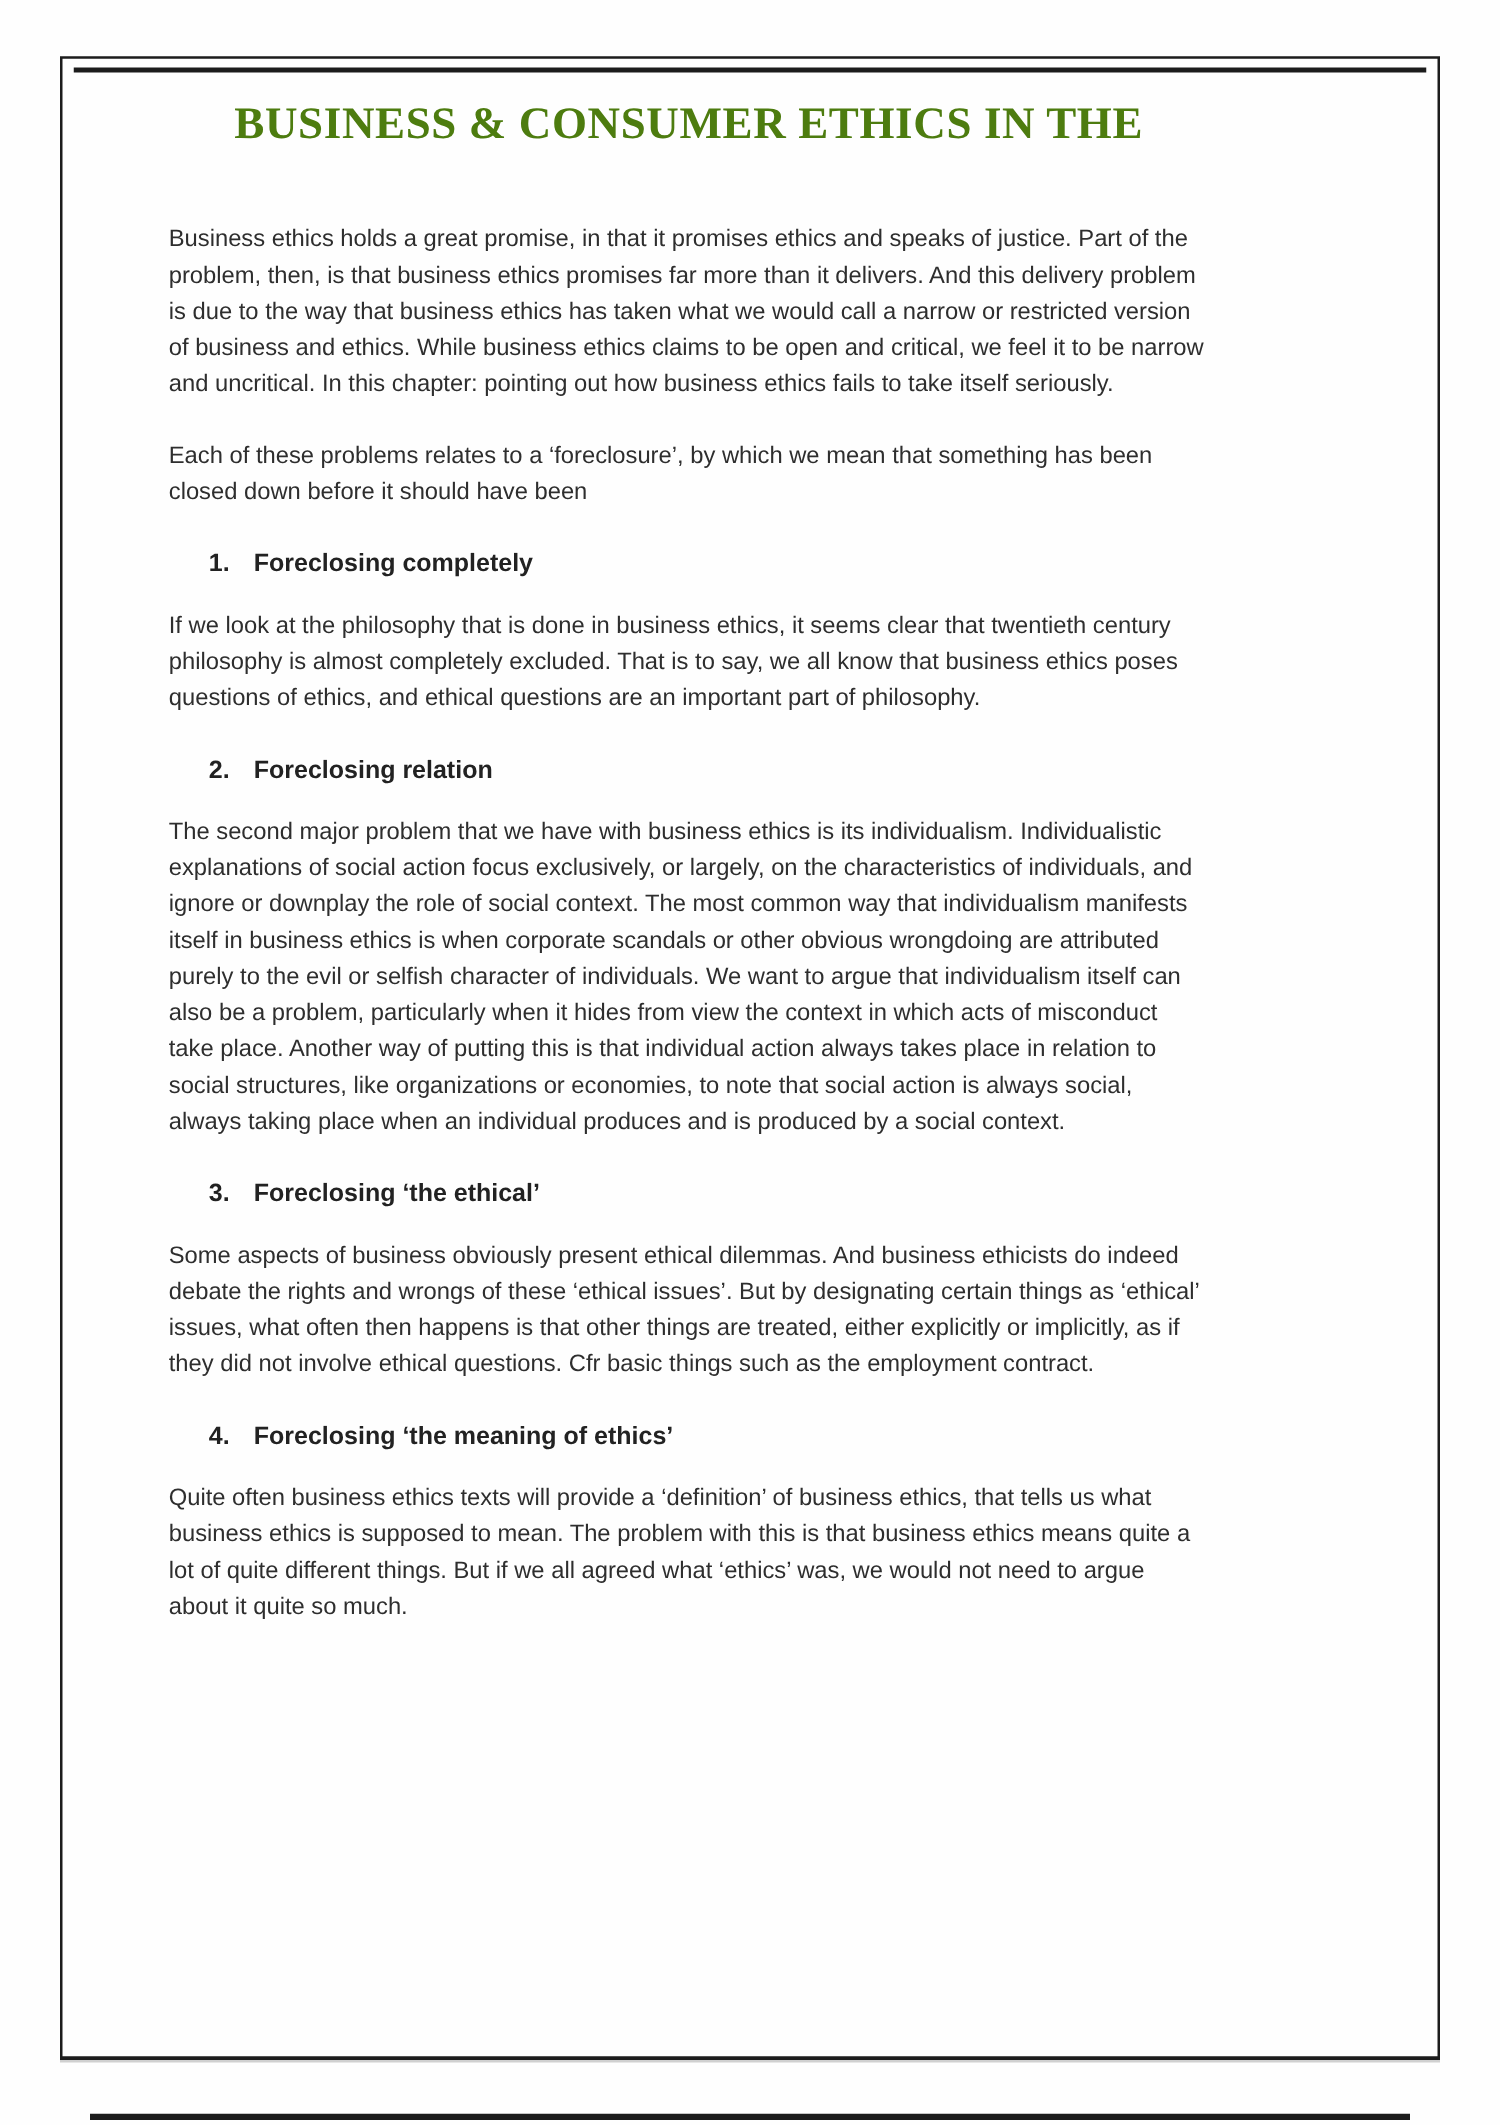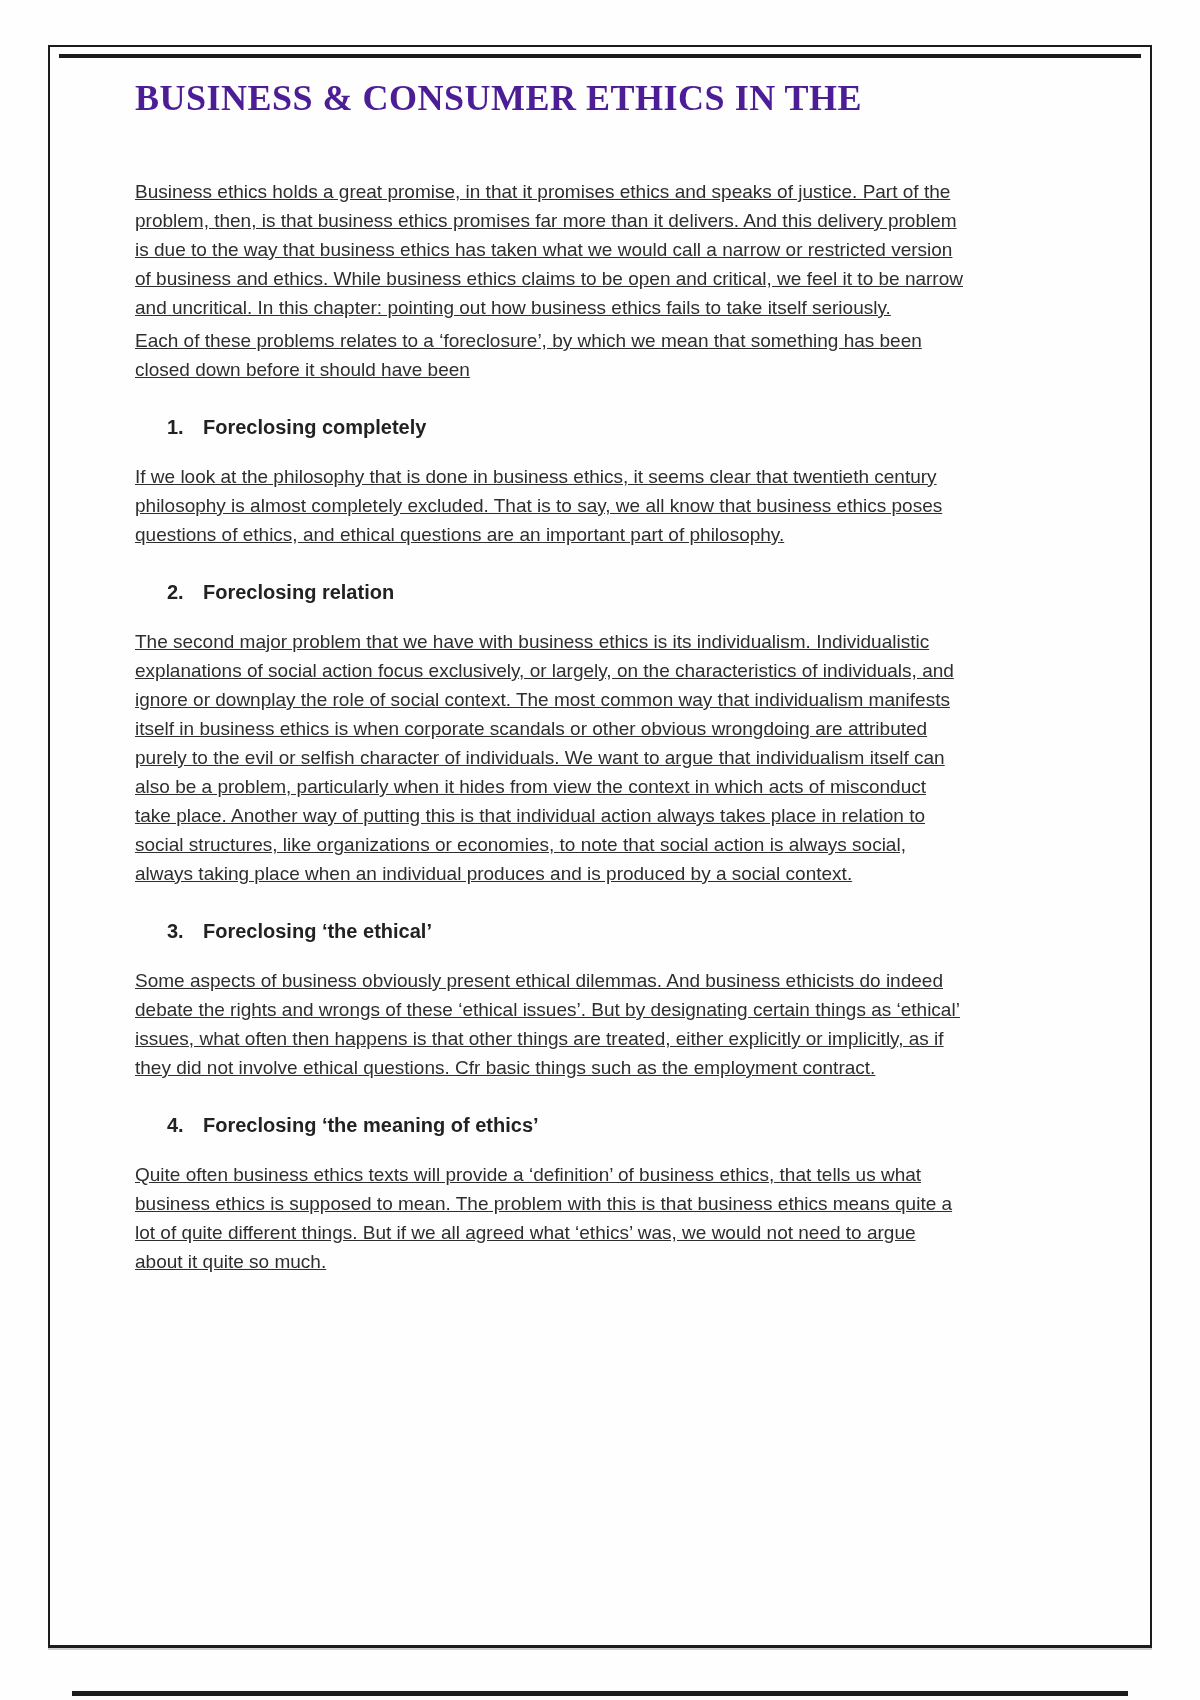--- a/index.html
+++ b/index.html
@@ -30,34 +30,34 @@
     margin: 7px 9px 0 9px;
     height: 4px;
     background: #1c1c1c;
   }
   .content {
     padding: 14px 183px 0 85px; 
   }
   .doc-title {
     font-family: "Liberation Serif", serif;
     font-weight: bold;
-    color: #4c1d95;
+    color: #4d7c0f;
     font-size: 36px;
     line-height: 53px;
+    text-align: center;
     letter-spacing: 0.5px;
   }
   .doc-title .title-line { display: block; }
   .body-copy {
     color: #2e2e2e;
     font-size: 19px;
     line-height: 29px;
-    text-decoration: underline;
   }
   .para {
-    margin-top: 4px;
+    margin-top: 28px;
   }
   .para:first-of-type {
     margin-top: 52px;
   }
   .section-heading {
     display: flex;
     margin: 30px 0 22px 32px;
     font-weight: bold;
     color: #222222;
     font-size: 20px;

